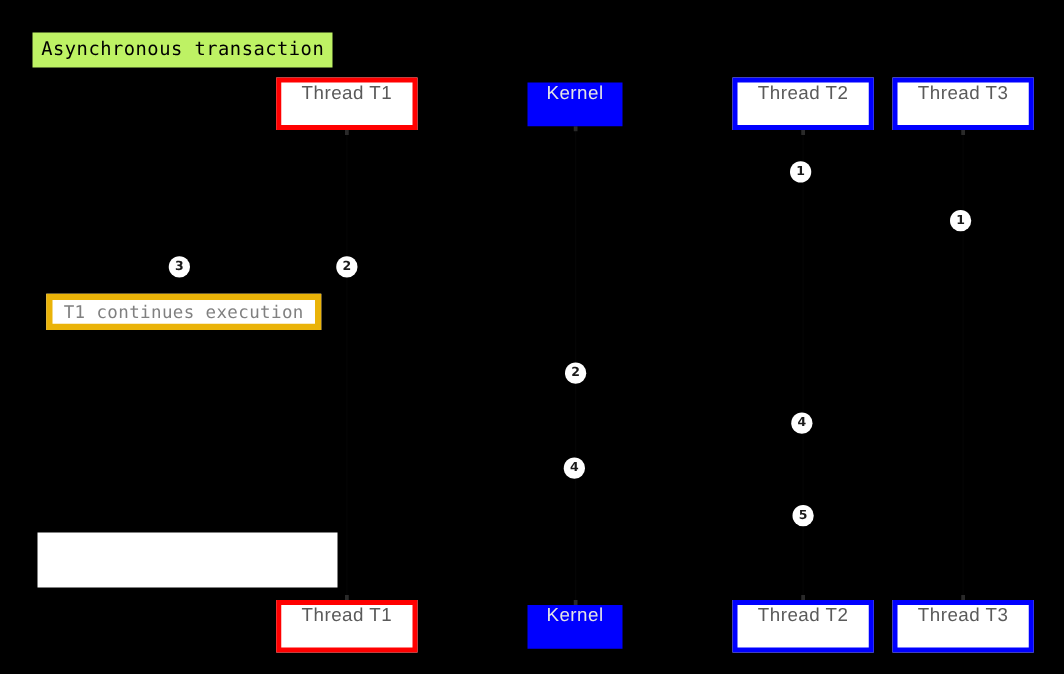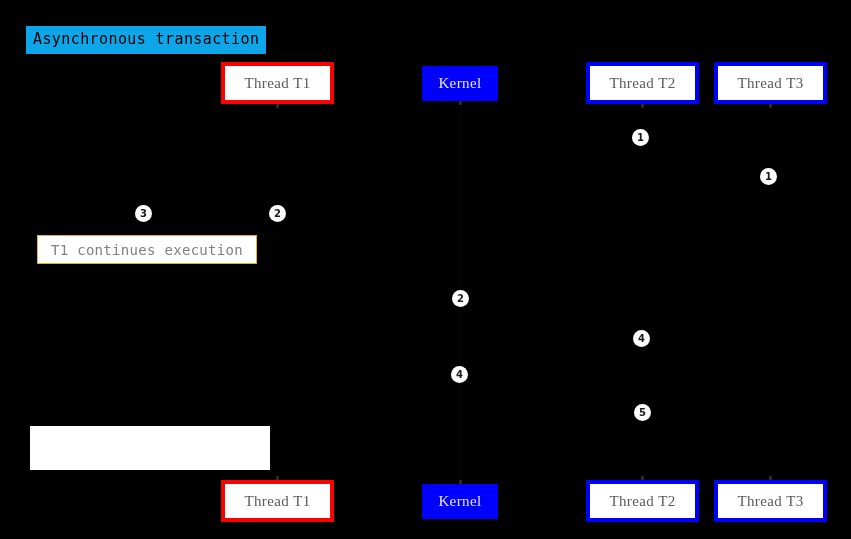--- a/index.html
+++ b/index.html
@@ -15,40 +15,39 @@
     position: relative;
     width: 851px;
     height: 539px;
     background: #000000;
     overflow: hidden;
   }
 
   
   .title-box {
     position: absolute;
-    background: #0ea5e9;
+    background: #bef264;
     color: #000000;
     font-family: "DejaVu Sans Mono", monospace;
     font-size: 15px;
     line-height: 1;
     letter-spacing: 0.4px;
     padding: 6px 7px 7px 7px;
     white-space: nowrap;
     box-sizing: border-box;
   }
 
   
   .participant {
     position: absolute;
     box-sizing: border-box;
     display: flex;
-    align-items: center;
     justify-content: center;
     white-space: nowrap;
-    font-family: Liberation Serif, serif;
+    font-family: Liberation Sans, sans-serif;
     font-size: 15px;
     letter-spacing: 0.4px;
   }
   .participant.framed {
     background: #ffffff;
     color: #5a5a5a;
     border-style: solid;
     border-width: 4px;
   }
   .participant.framed.red   { border-color: #ff0000; }
@@ -86,21 +85,21 @@
     line-height: 17px;
     text-align: center;
     box-sizing: border-box;
   }
 
   
   .note {
     position: absolute;
     box-sizing: border-box;
     background: #ffffff;
-    border: 1px solid #eab308;
+    border: 5px solid #eab308;
     color: #808080;
     font-family: "DejaVu Sans Mono", monospace;
     font-size: 14px;
     letter-spacing: 0.3px;
     display: flex;
     align-items: center;
     justify-content: center;
     white-space: nowrap;
   }
   .note.blank {

